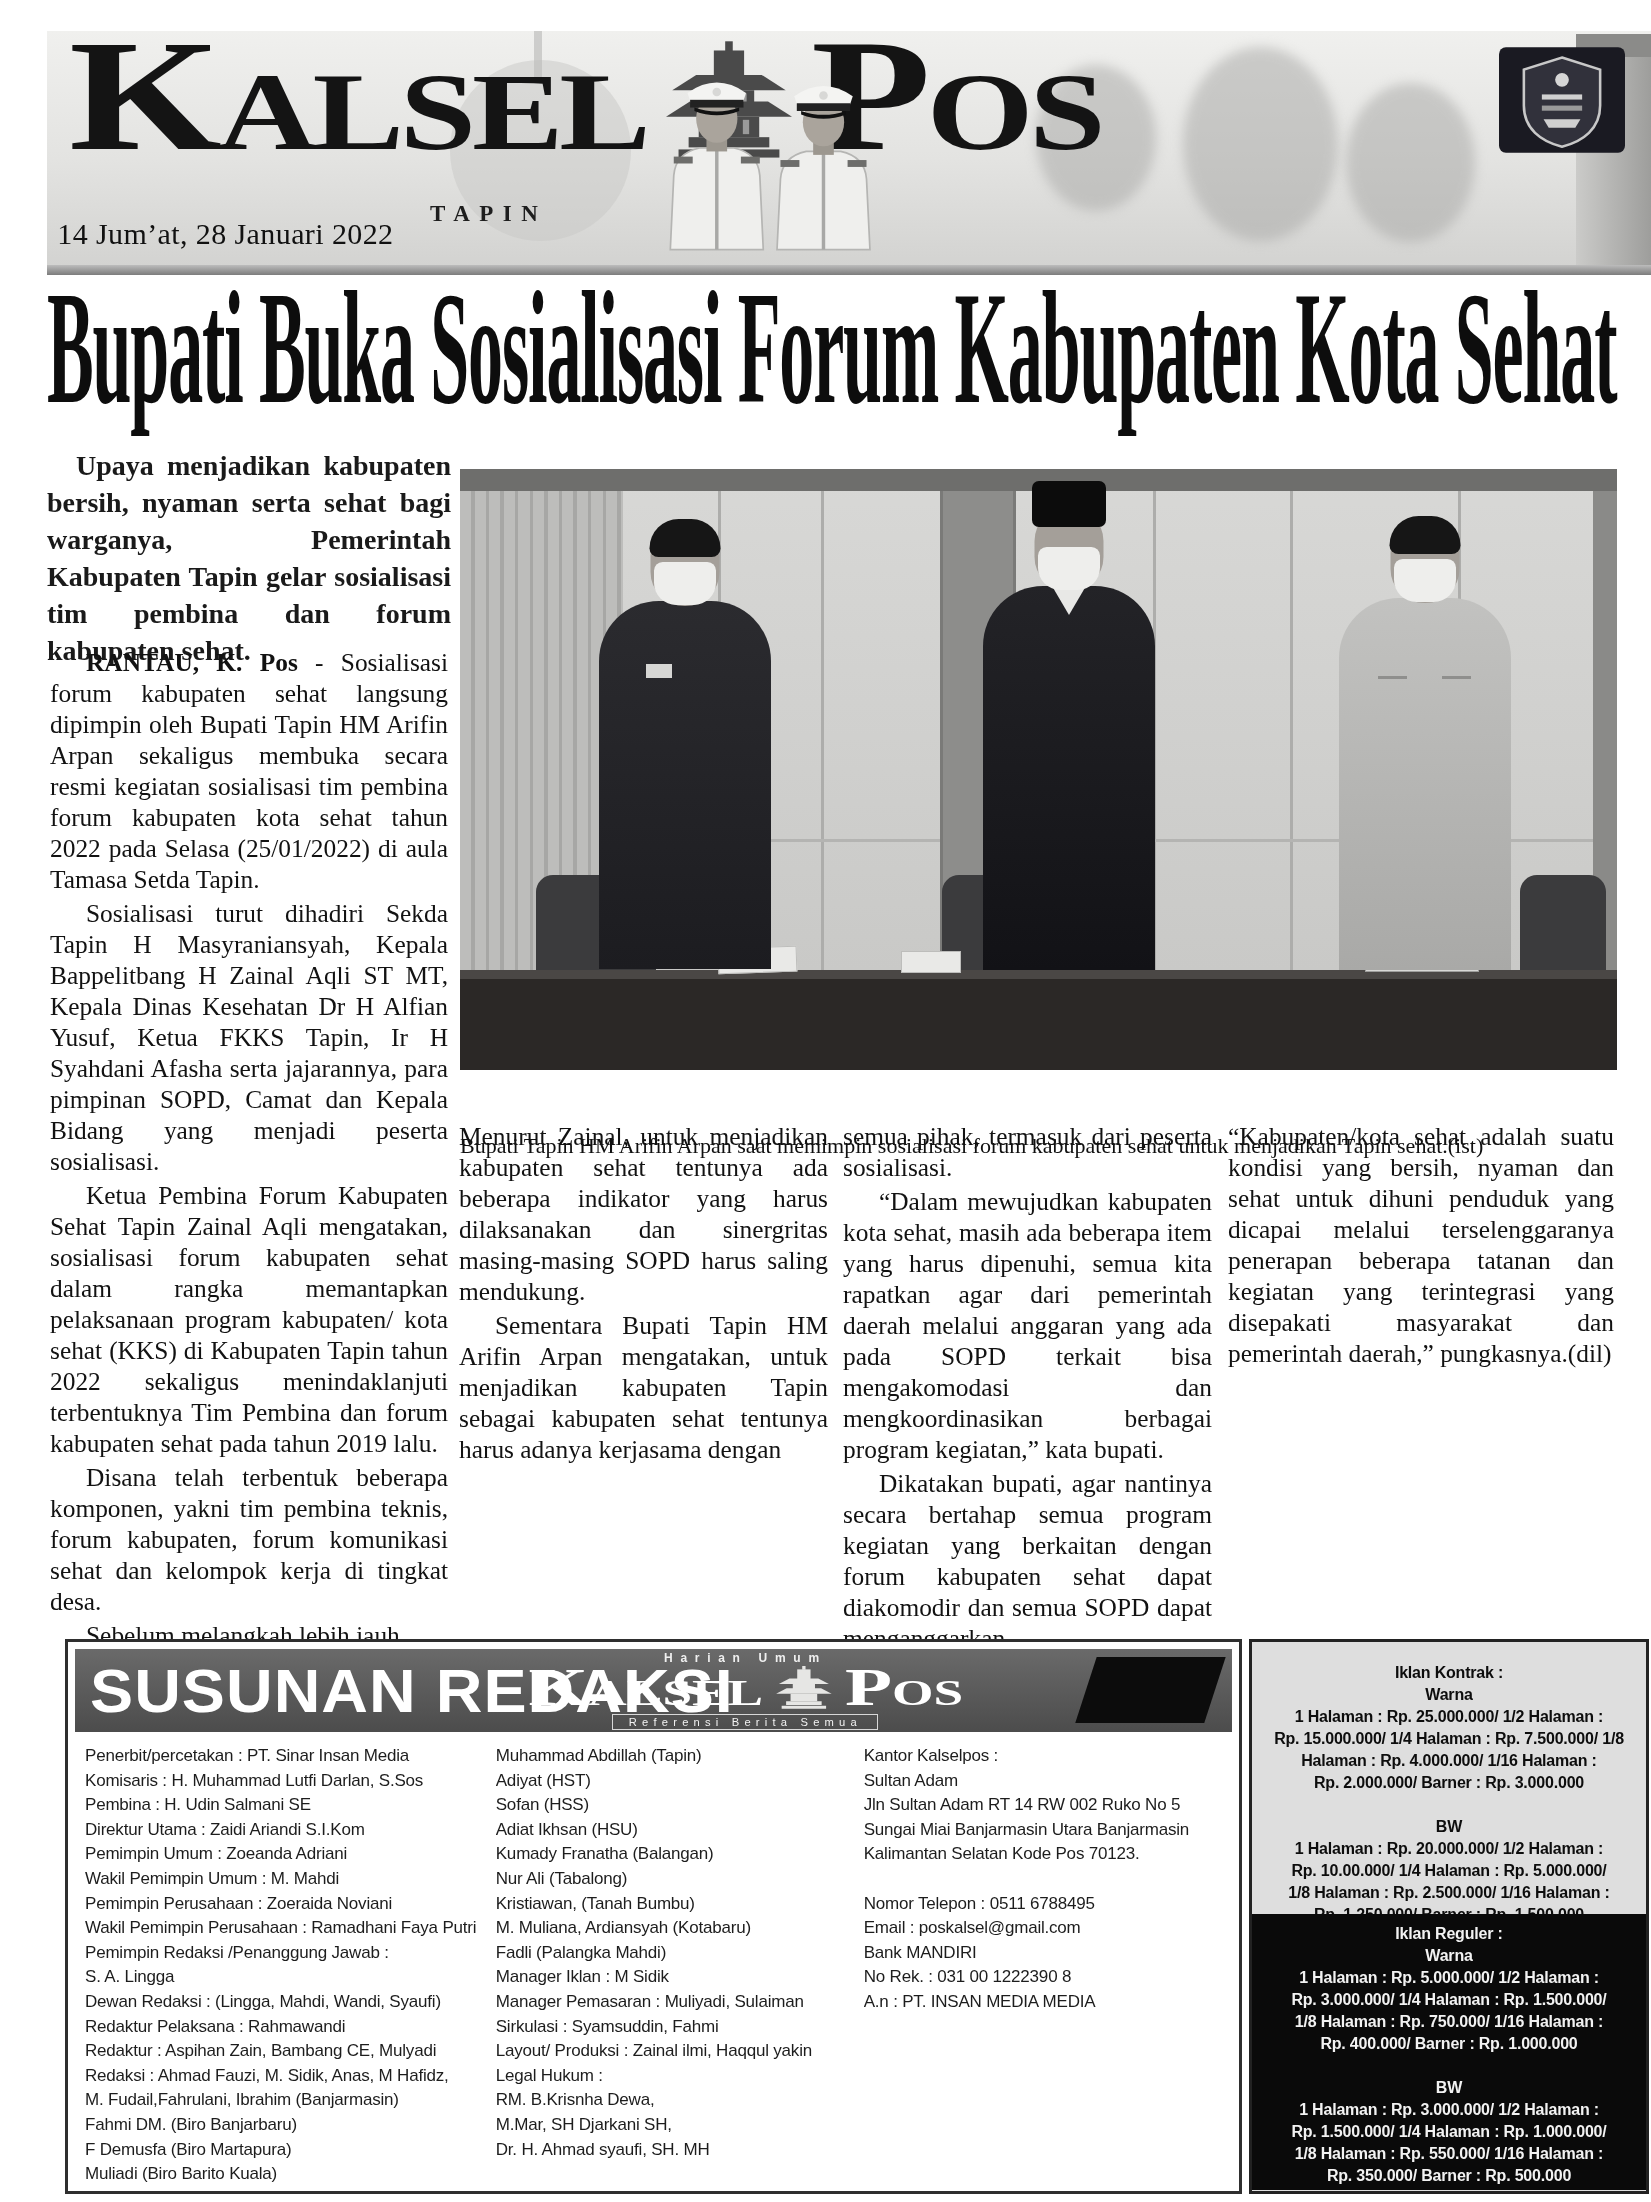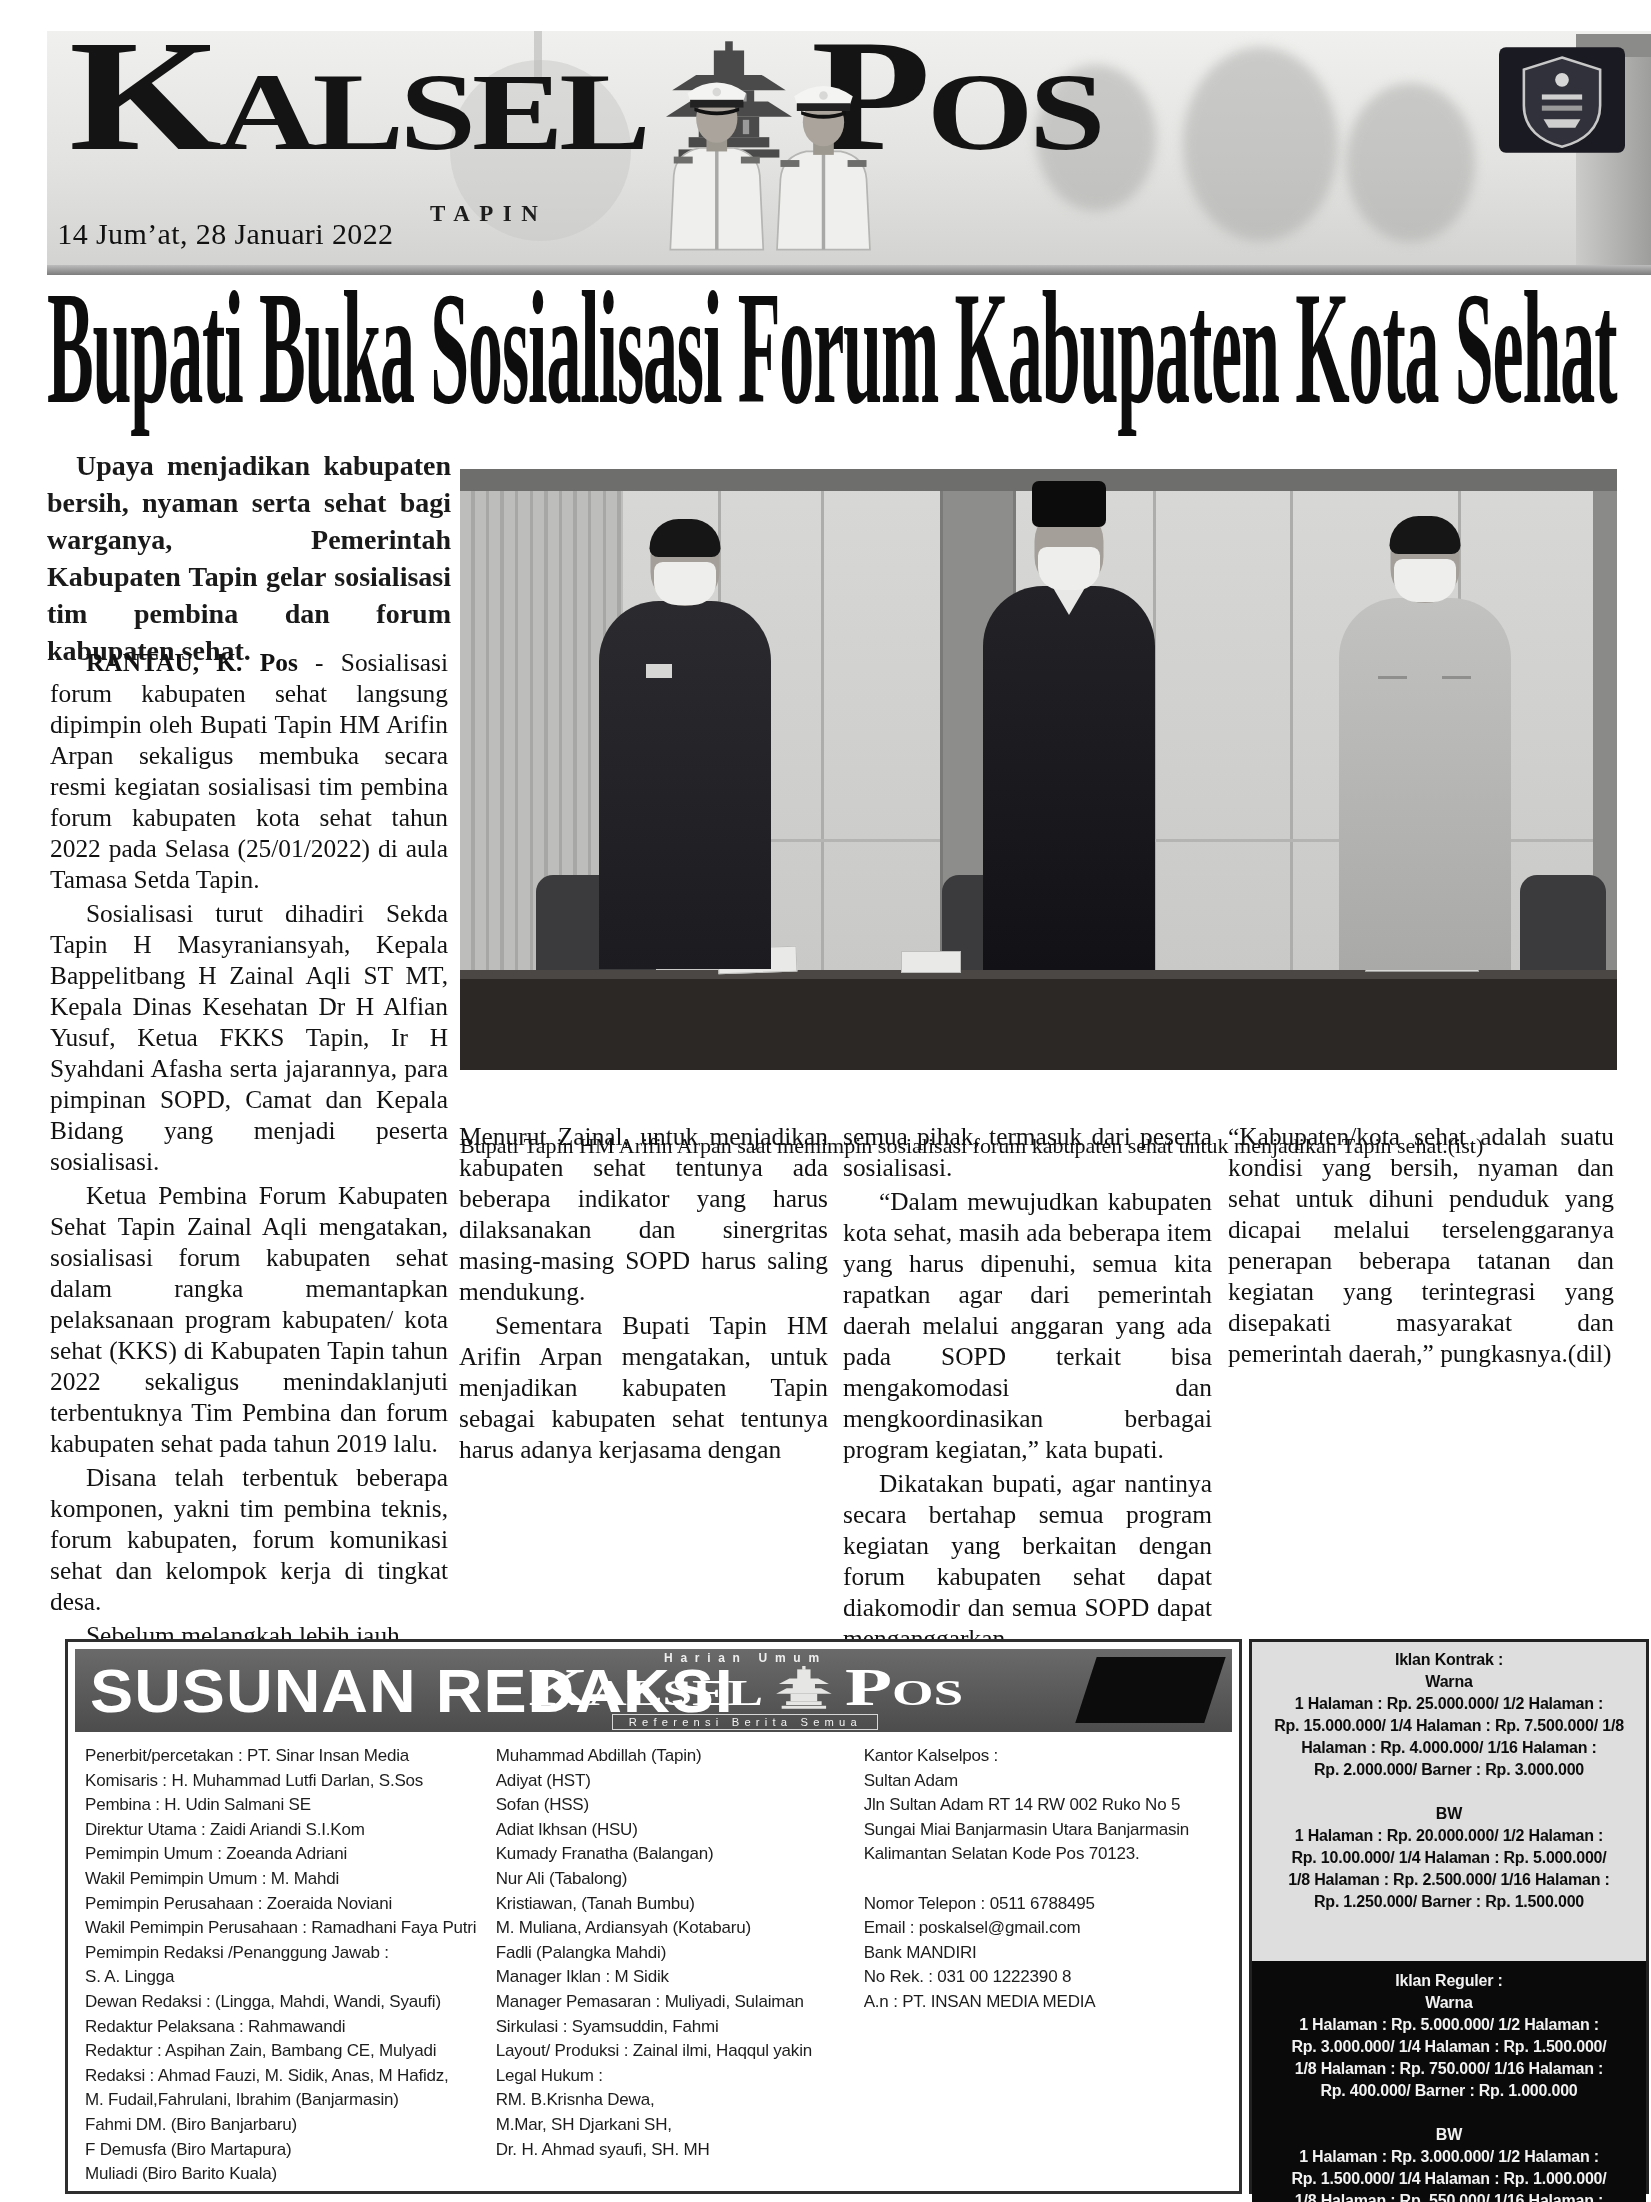--- a/index.html
+++ b/index.html
@@ -114,21 +114,21 @@
   .band-parallelogram{position:absolute;right:17px;top:8.6px;bottom:8.6px;width:129px;background:#0c0c0c;transform:skewX(-18deg)}
   .redaksi-cols{position:absolute;left:17px;right:10.3px;top:102px;bottom:6.9px;display:flex;
     font-family:"Liberation Sans",sans-serif}
   .fcol{font-size:17px;line-height:24.6px;color:#1d1d1d;overflow:hidden;letter-spacing:-0.2px}
   .fcol1{width:413px}.fcol2{width:370px}.fcol3{width:367px}
   .f-line{min-height:24.6px;white-space:nowrap}
 
   
   .ad-box{position:absolute;left:1249px;top:1639px;width:400px;height:555px;border:3.4px solid #222;
     font-family:"Liberation Sans",sans-serif;font-weight:700;text-align:center;background:var(--ad-bg)}
-  .ad-top{height:319px;background:var(--ad-bg);color:#0d0d0d;padding-top:7px;overflow:hidden}
+  .ad-top{height:272px;background:var(--ad-bg);color:#0d0d0d;padding-top:20px;overflow:hidden}
   .ad-bottom{height:276px;background:var(--ad-black);color:#f2f2f2;padding-top:8.6px;overflow:hidden}
   .ad-line{font-size:16px;line-height:22px;letter-spacing:-0.2px;min-height:22px}
 </style>
 </head>
 <body>
 
 <div class="page">
 
   <header class="masthead-band">
     <div class="dome"></div>

